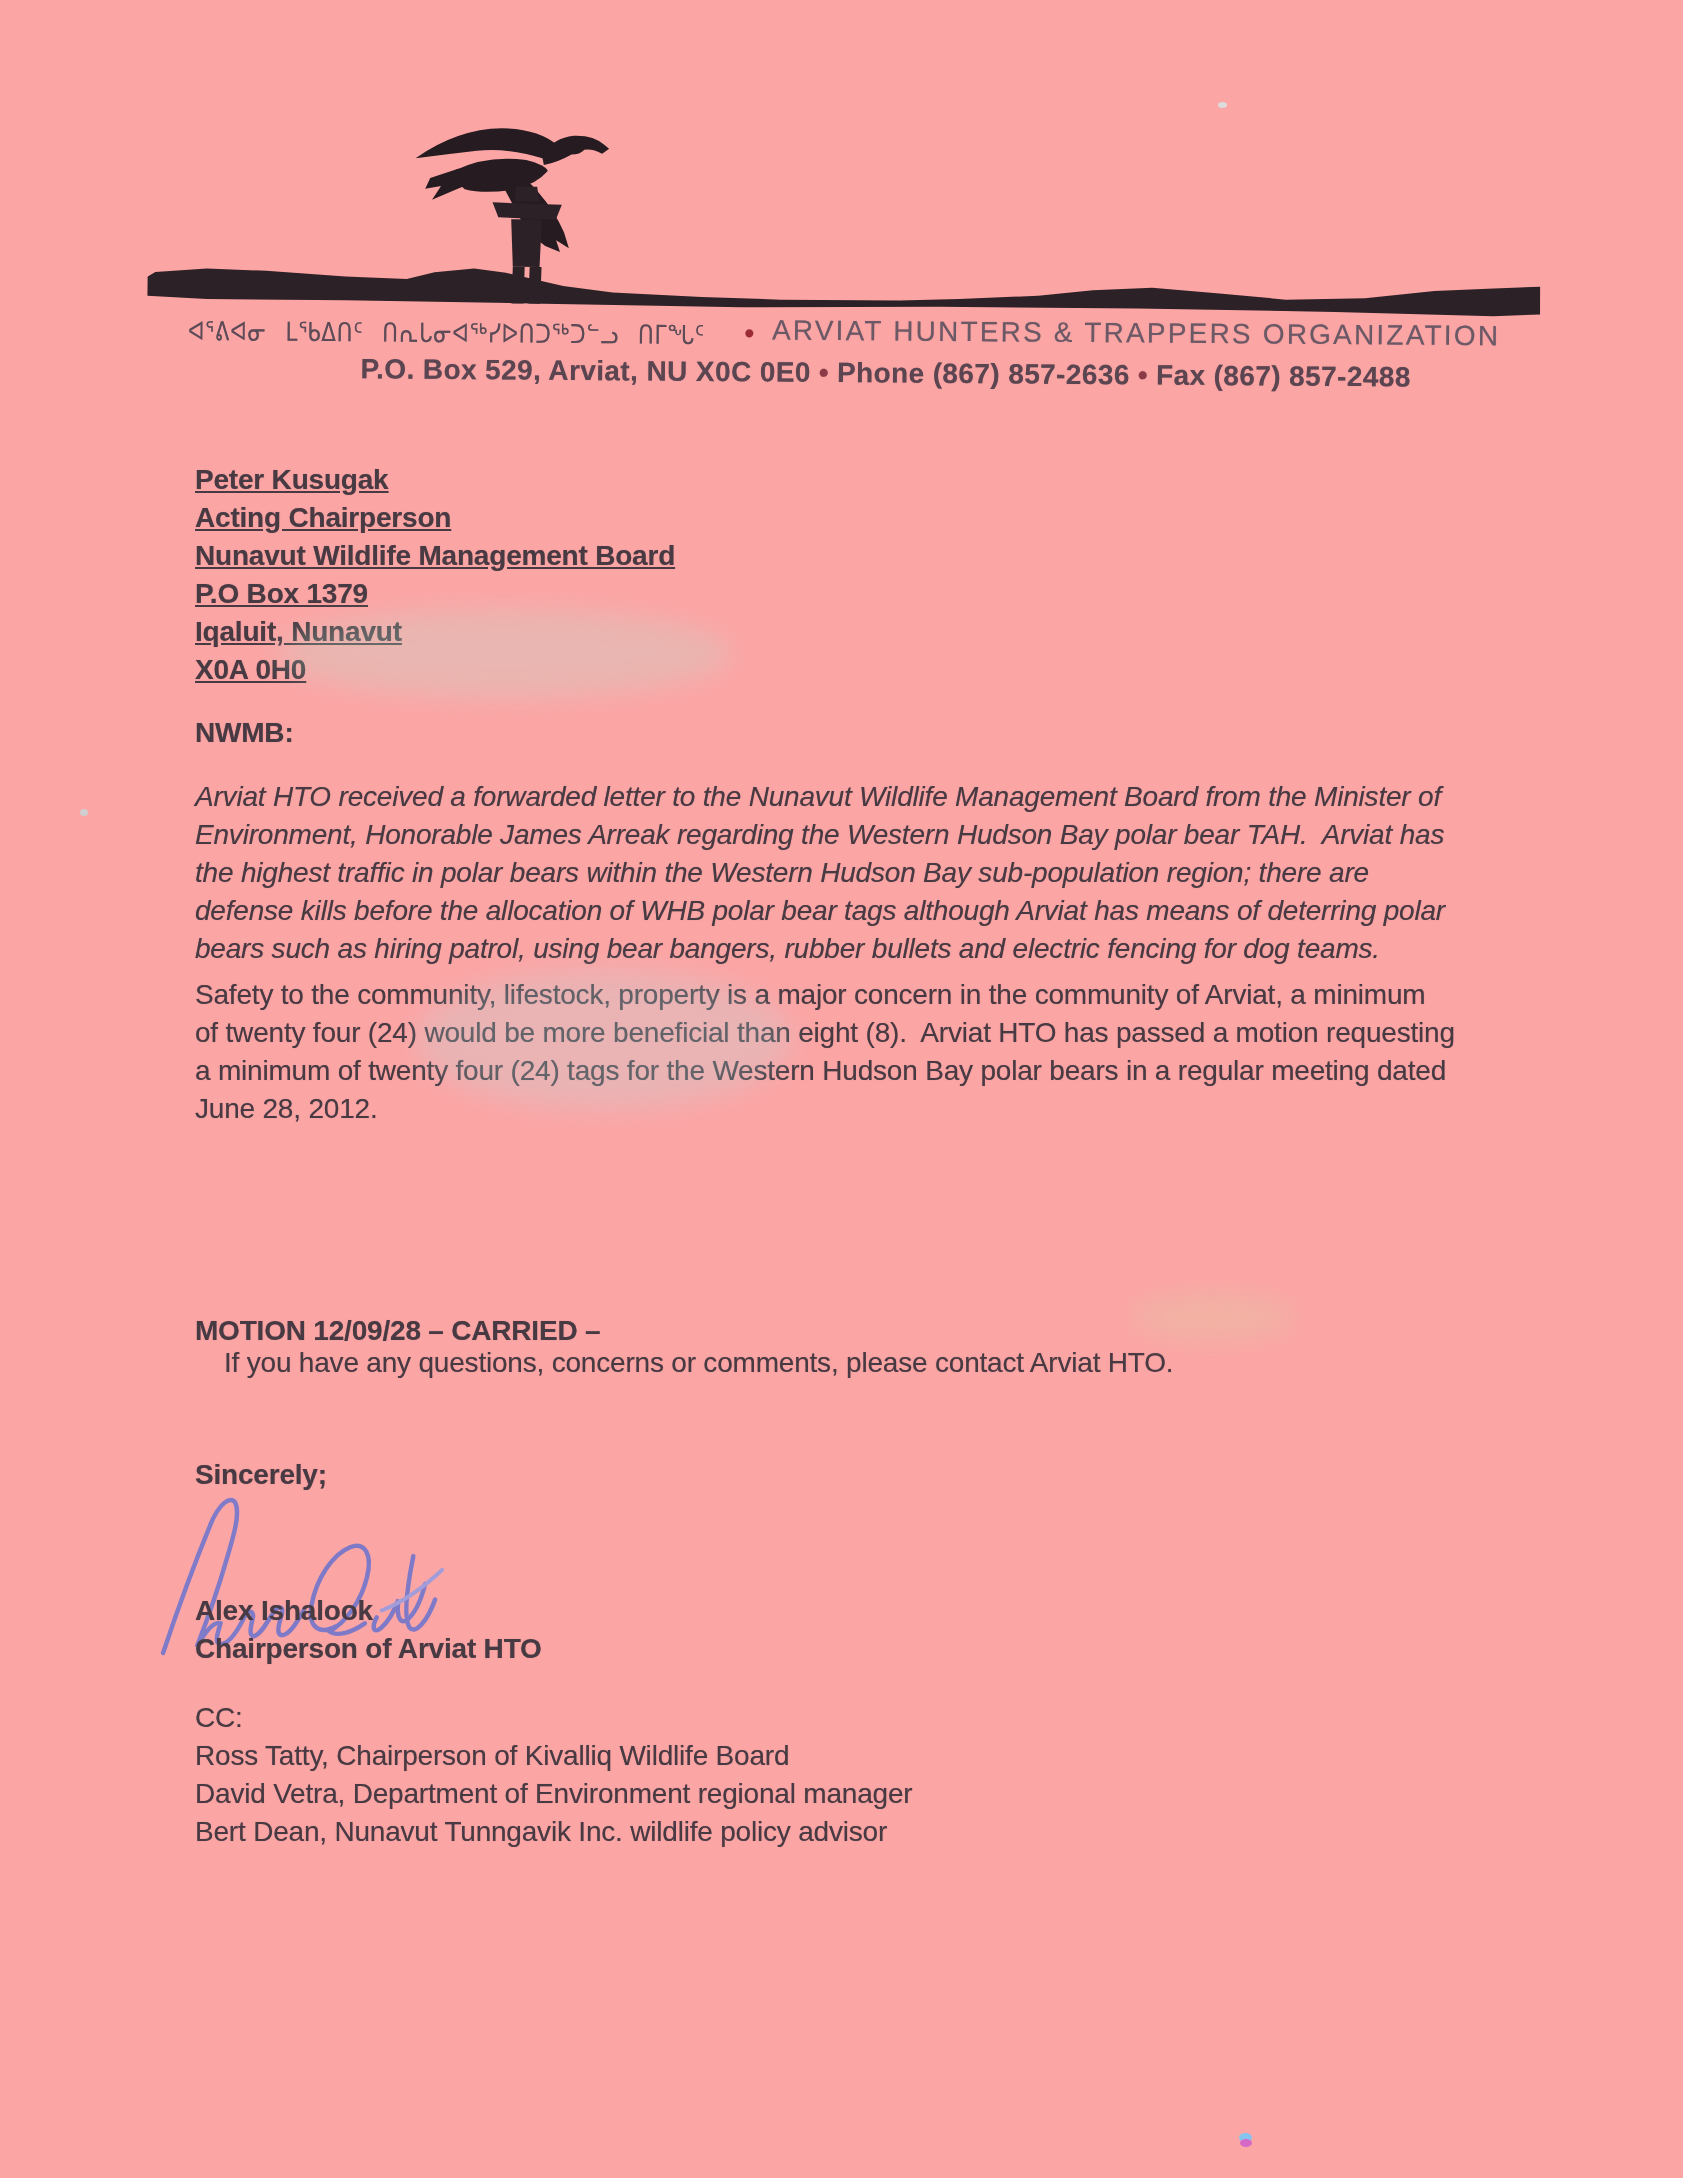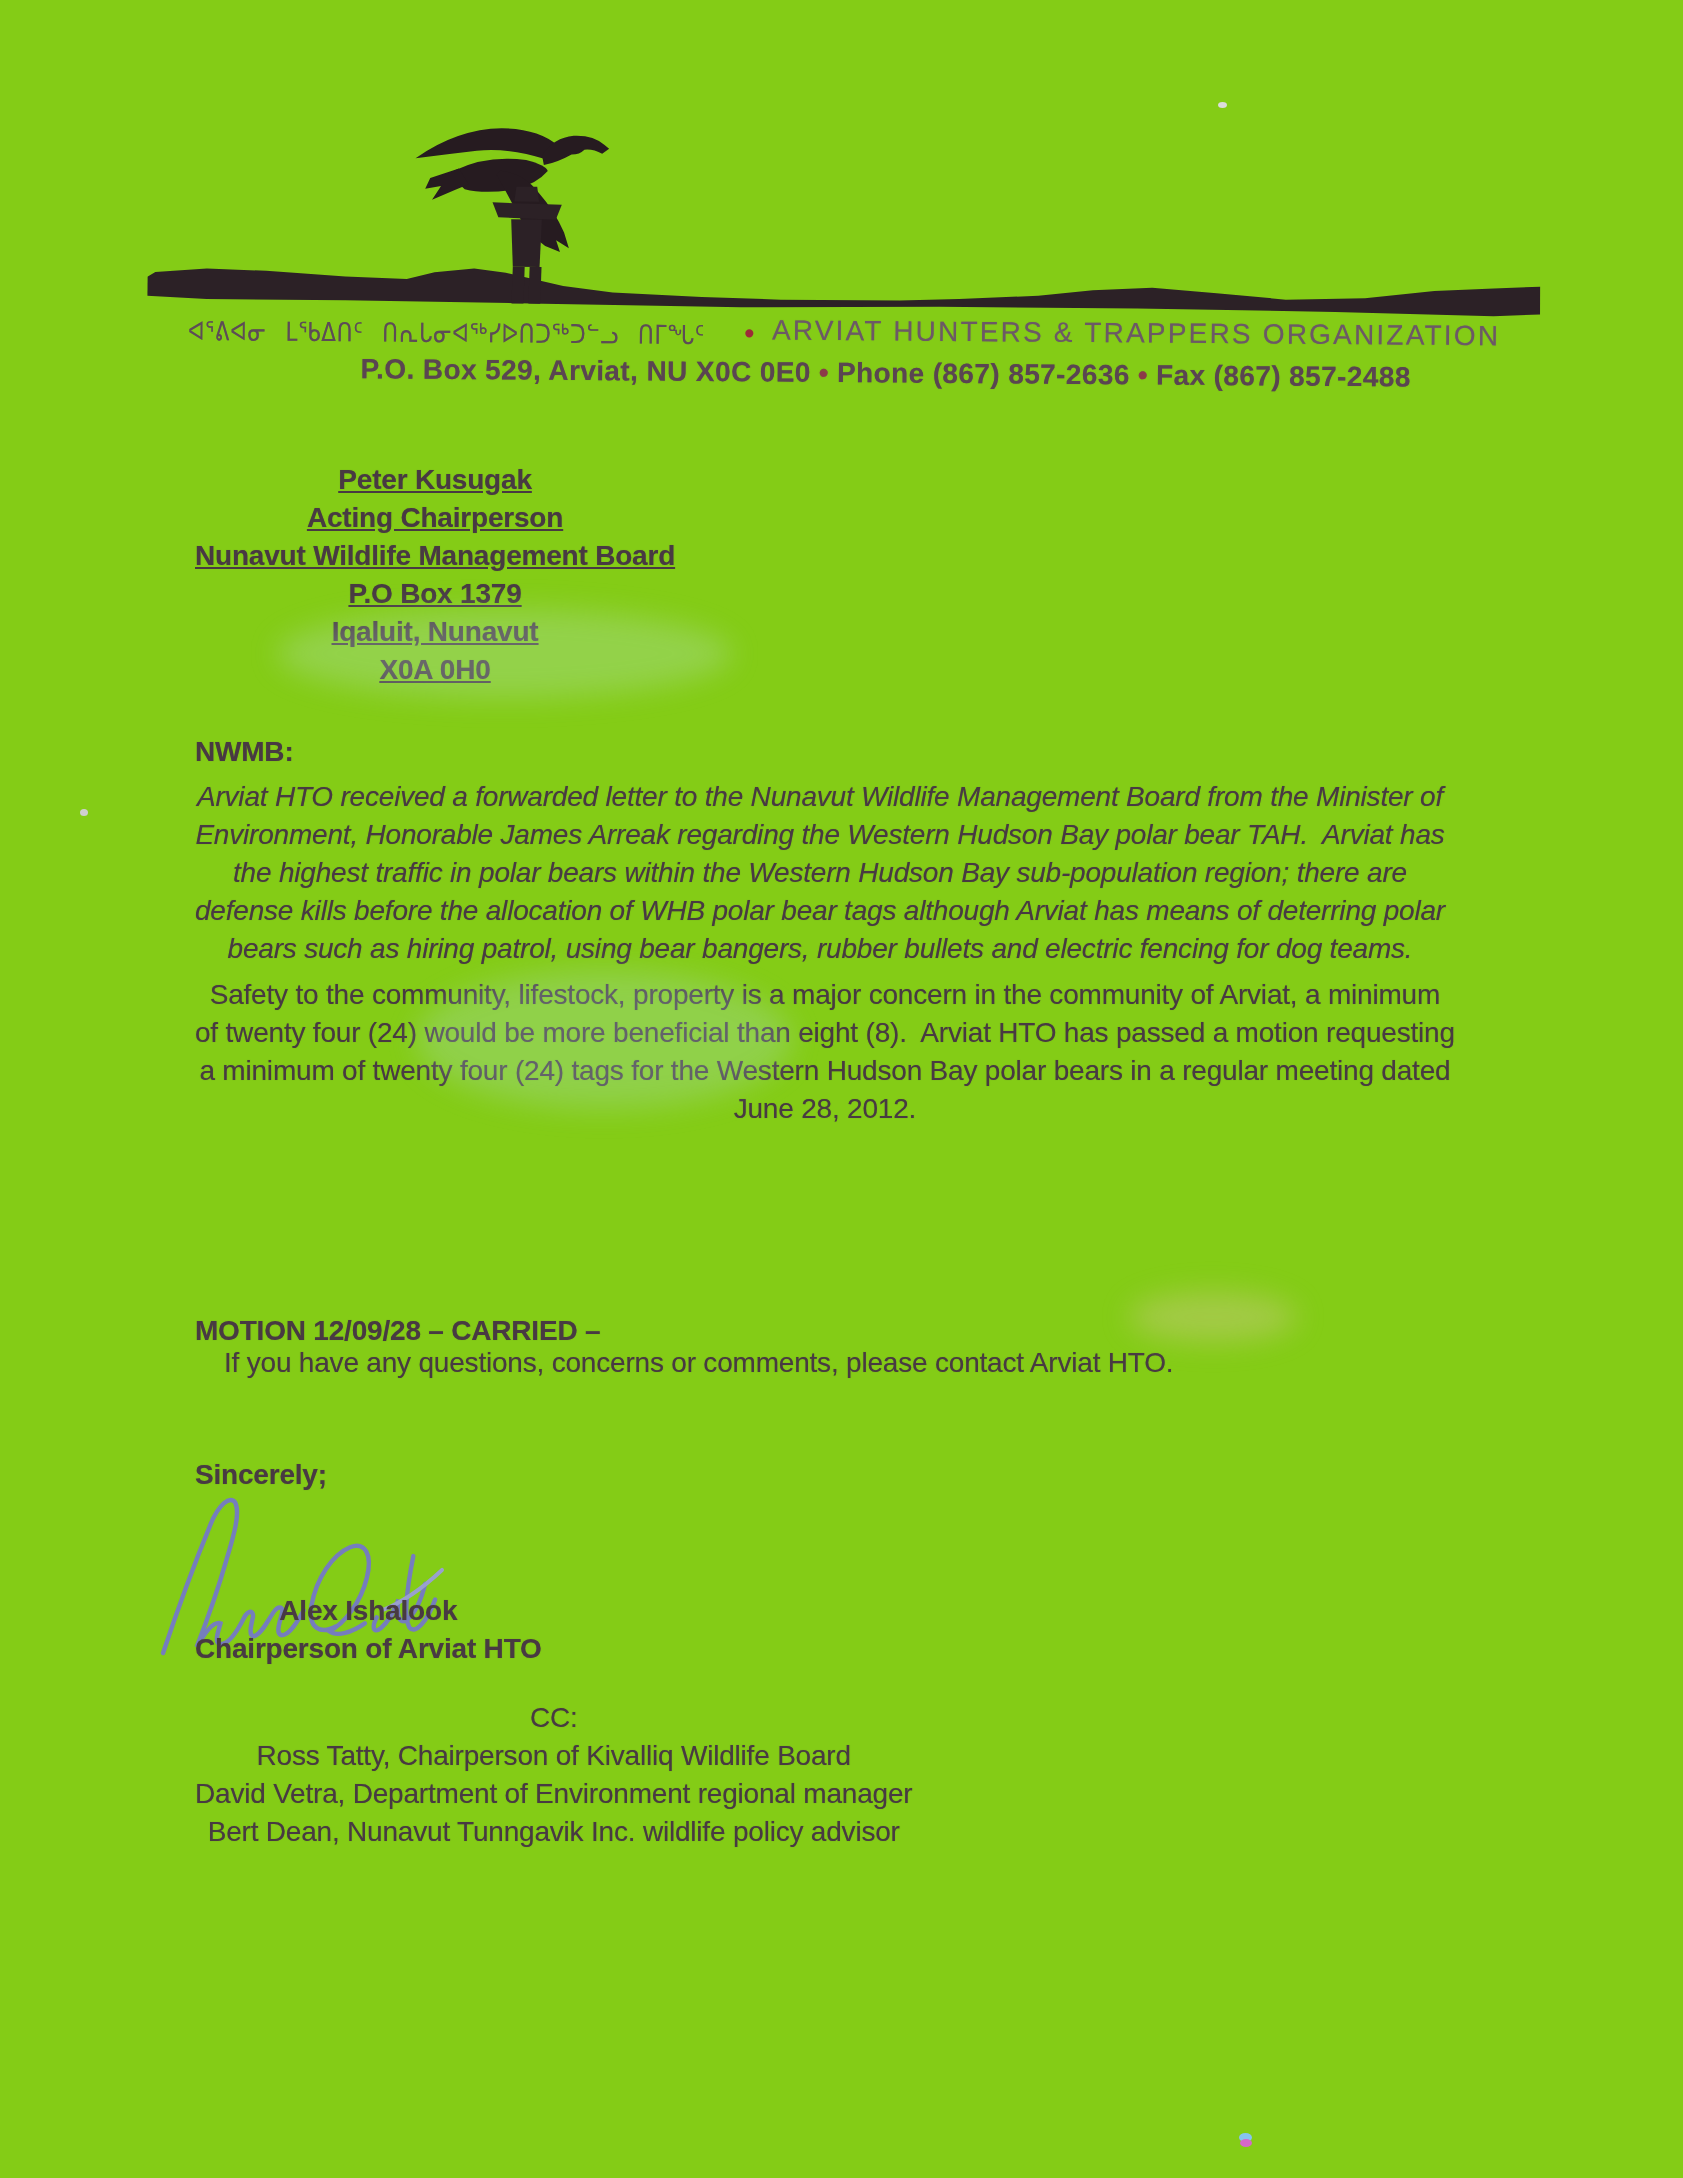--- a/index.html
+++ b/index.html
@@ -1,19 +1,19 @@
 <!DOCTYPE html>
 <html><head>
 <meta charset="utf-8">
 <style>
   html,body{margin:0;padding:0;background:#e8e8e8;}
   .page{
     position:relative;width:1683px;height:2178px;margin:0 auto;
-    background:#84cc16;overflow:hidden;
-    font-family:"Liberation Sans",sans-serif;color:#483a42;text-align:center;
+    background:#fca5a5;overflow:hidden;
+    font-family:"Liberation Sans",sans-serif;color:#483a42;
   }
   .abs{position:absolute;}
   
   .letterhead{position:absolute;left:0;top:0;width:1683px;height:426px;
     transform:rotate(0.45deg);transform-origin:188px 327px;}
   .lh-line1{position:absolute;left:188px;top:311px;width:1386px;height:44px;white-space:nowrap;}
   .syllabics{position:absolute;left:0;top:5px;font-family:"DejaVu Sans",sans-serif;
     font-size:26px;color:#5d4c57;letter-spacing:1px;word-spacing:14px;
     transform:scaleX(.82);transform-origin:left center;text-shadow:0 0 0.7px rgba(93,76,87,.55);}
   .lh-bullet{position:absolute;left:556px;top:1px;font-size:30px;color:#9c2b38;}
@@ -74,21 +74,21 @@
     <div class="lh-line2"><span>P.O. Box 529, Arviat, NU  X0C 0E0</span><span class="sep">•</span><span>Phone (867) 857-2636</span><span class="sep">•</span><span>Fax (867) 857-2488</span></div>
   </div>
 
   <div class="tblock bold" style="top:461px;text-decoration:underline;">Peter Kusugak
 Acting Chairperson
 Nunavut Wildlife Management Board
 P.O Box 1379
 Iqaluit, Nunavut
 X0A 0H0</div>
 
-  <div class="tblock bold" style="top:733px;">NWMB:</div>
+  <div class="tblock bold" style="top:714px;">NWMB:</div>
 
   <div class="tblock" style="top:778px;font-style:italic;">Arviat HTO received a forwarded letter to the Nunavut Wildlife Management Board from the Minister of
 Environment, Honorable James Arreak regarding the Western Hudson Bay polar bear TAH.  Arviat has
 the highest traffic in polar bears within the Western Hudson Bay sub-population region; there are
 defense kills before the allocation of WHB polar bear tags although Arviat has means of deterring polar
 bears such as hiring patrol, using bear bangers, rubber bullets and electric fencing for dog teams.</div>
 
   <div class="tblock" style="top:976px;">Safety to the community, lifestock, property is a major concern in the community of Arviat, a minimum
 of twenty four (24) would be more beneficial than eight (8).  Arviat HTO has passed a motion requesting
 a minimum of twenty four (24) tags for the Western Hudson Bay polar bears in a regular meeting dated

